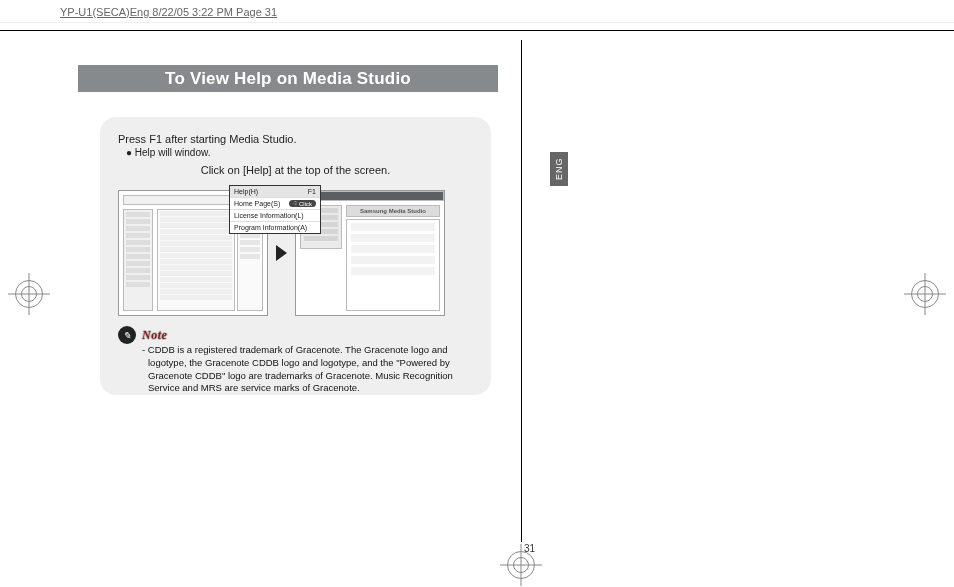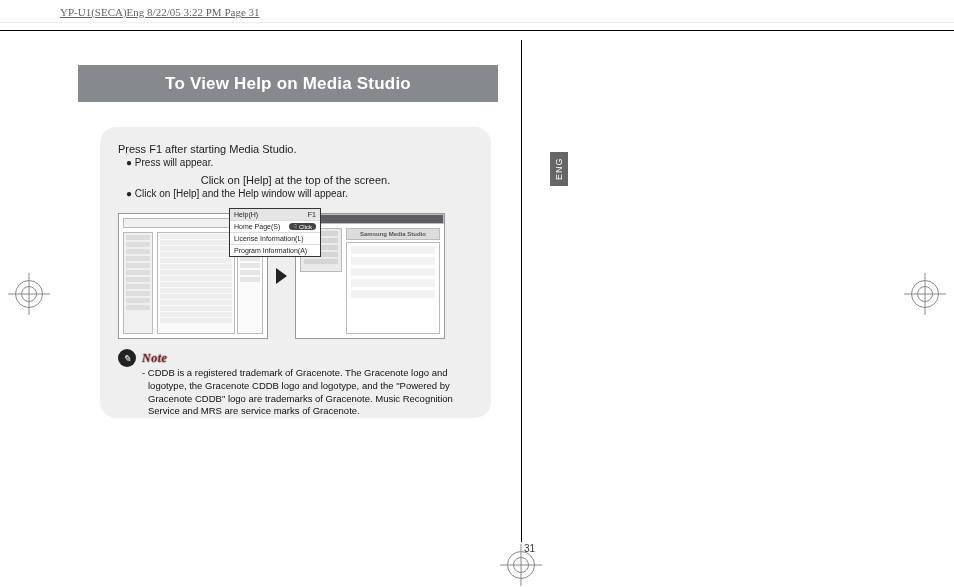--- a/index.html
+++ b/index.html
@@ -10,21 +10,21 @@
       font-family: Arial, Helvetica, sans-serif;
       position: relative;
       overflow: hidden;
     }
     .running-head {
       position: absolute;
       top: 6px;
       left: 60px;
       font-size: 11px;
       color: #666;
-      font-family: Liberation Serif, serif;
+      font-family: Liberation Sans, sans-serif;
       text-decoration: underline;
     }
     .top-rule {
       position: absolute;
       top: 30px;
       left: 0;
       right: 0;
       height: 1px;
       background: #000;
     }
@@ -66,21 +66,21 @@
       position: absolute;
       top: 40px;
       left: 60px;
       width: 462px;
       bottom: 45px;
       border-right: 1px solid #000;
     }
     .title-bar {
       margin: 25px 0 0 18px;
       width: 420px;
-      height: 37px;
+      height: 27px;
       background: #868a8d;
       color: #fff;
       font-size: 17px;
       font-weight: bold;
       display: flex;
       align-items: center;
       justify-content: center;
       letter-spacing: .2px;
     }
     .content-box {
@@ -186,23 +186,22 @@
 <div class="crop-center">
     <div class="crop">
       <div class="inner"></div>
     </div>
   </div>
 
 <div class="page-wrap">
   <div class="title-bar">To View Help on Media Studio</div>
   <div class="content-box">
     <div class="line">Press F1 after starting Media Studio.</div>
-    <div class="line bullet indent">● Press will appear.</div>
+    <div class="line bullet indent">● Help will window.</div>
     <div class="line" style="margin-top:6px;text-align:center;">Click on [Help] at the top of the screen.</div>
-    <div class="line bullet indent">● Click on [Help] and the Help window will appear.</div>
 
     <div class="figs">
       <div class="fig fig1">
         <div class="mini toolbar"></div>
         <div class="mini sidebar">
           <div class="s"></div>
             <div class="s"></div>
             <div class="s"></div>
             <div class="s"></div>
           <div class="s"></div>

